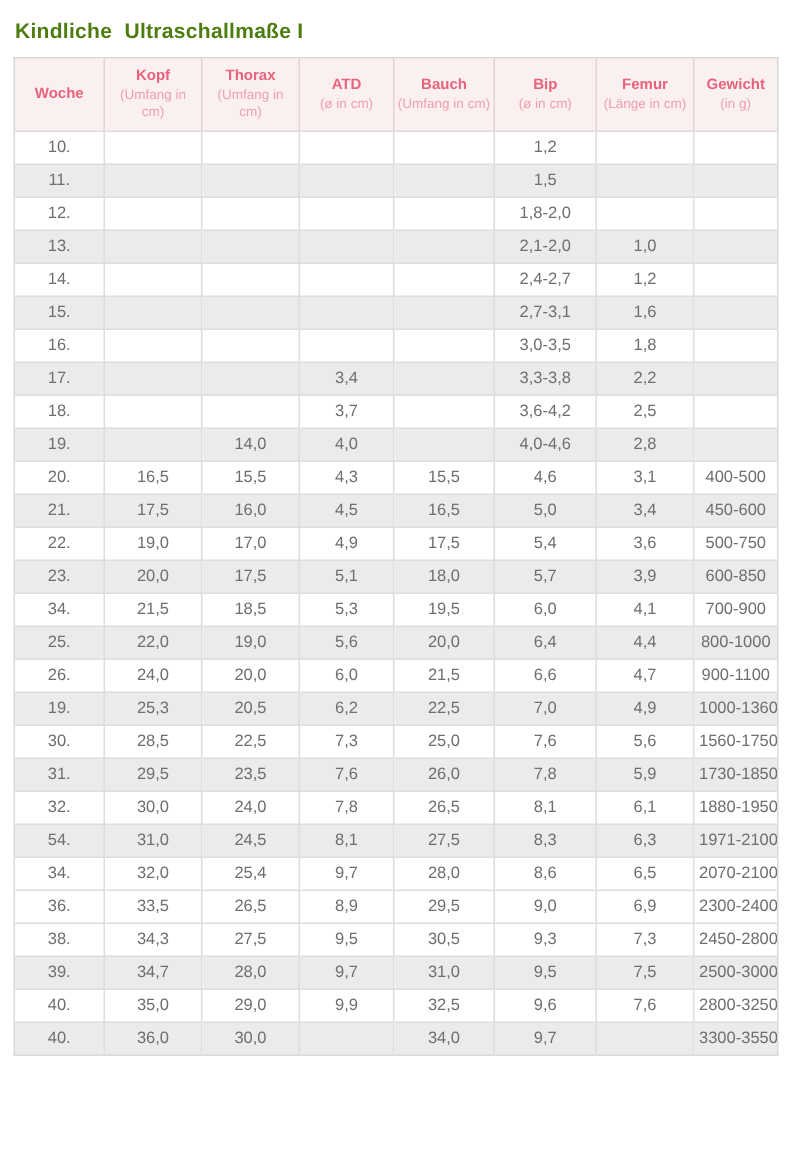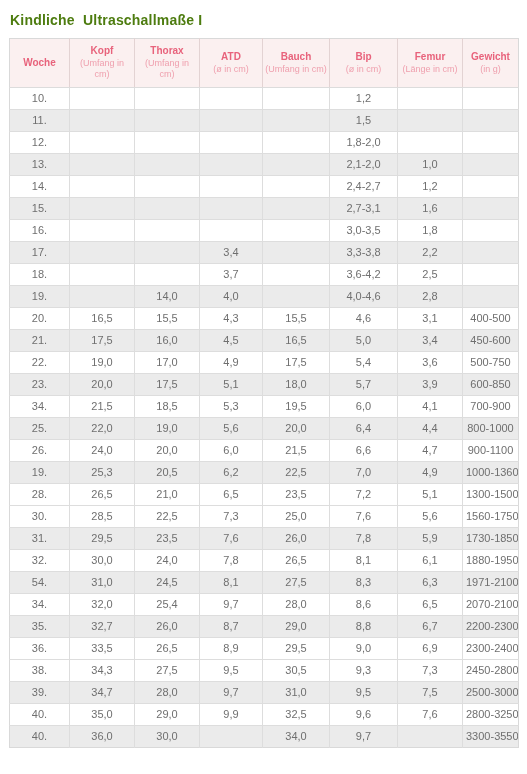--- a/index.html
+++ b/index.html
@@ -334,30 +334,20 @@
             <td>19.</td>
             <td>25,3</td>
             <td>20,5</td>
             <td>6,2</td>
             <td>22,5</td>
             <td>7,0</td>
             <td>4,9</td>
             <td>1000-1360</td>
           </tr>
           <tr class="odd">
-            <td>28.</td>
-            <td>26,5</td>
-            <td>21,0</td>
-            <td>6,5</td>
-            <td>23,5</td>
-            <td>7,2</td>
-            <td>5,1</td>
-            <td>1300-1500</td>
-          </tr>
-          <tr class="odd">
             <td>30.</td>
             <td>28,5</td>
             <td>22,5</td>
             <td>7,3</td>
             <td>25,0</td>
             <td>7,6</td>
             <td>5,6</td>
             <td>1560-1750</td>
           </tr>
           <tr class="even">
@@ -393,30 +383,20 @@
           <tr class="odd">
             <td>34.</td>
             <td>32,0</td>
             <td>25,4</td>
             <td>9,7</td>
             <td>28,0</td>
             <td>8,6</td>
             <td>6,5</td>
             <td>2070-2100</td>
           </tr>
-          <tr class="even">
-            <td>35.</td>
-            <td>32,7</td>
-            <td>26,0</td>
-            <td>8,7</td>
-            <td>29,0</td>
-            <td>8,8</td>
-            <td>6,7</td>
-            <td>2200-2300</td>
-          </tr>
           <tr class="odd">
             <td>36.</td>
             <td>33,5</td>
             <td>26,5</td>
             <td>8,9</td>
             <td>29,5</td>
             <td>9,0</td>
             <td>6,9</td>
             <td>2300-2400</td>
           </tr>

